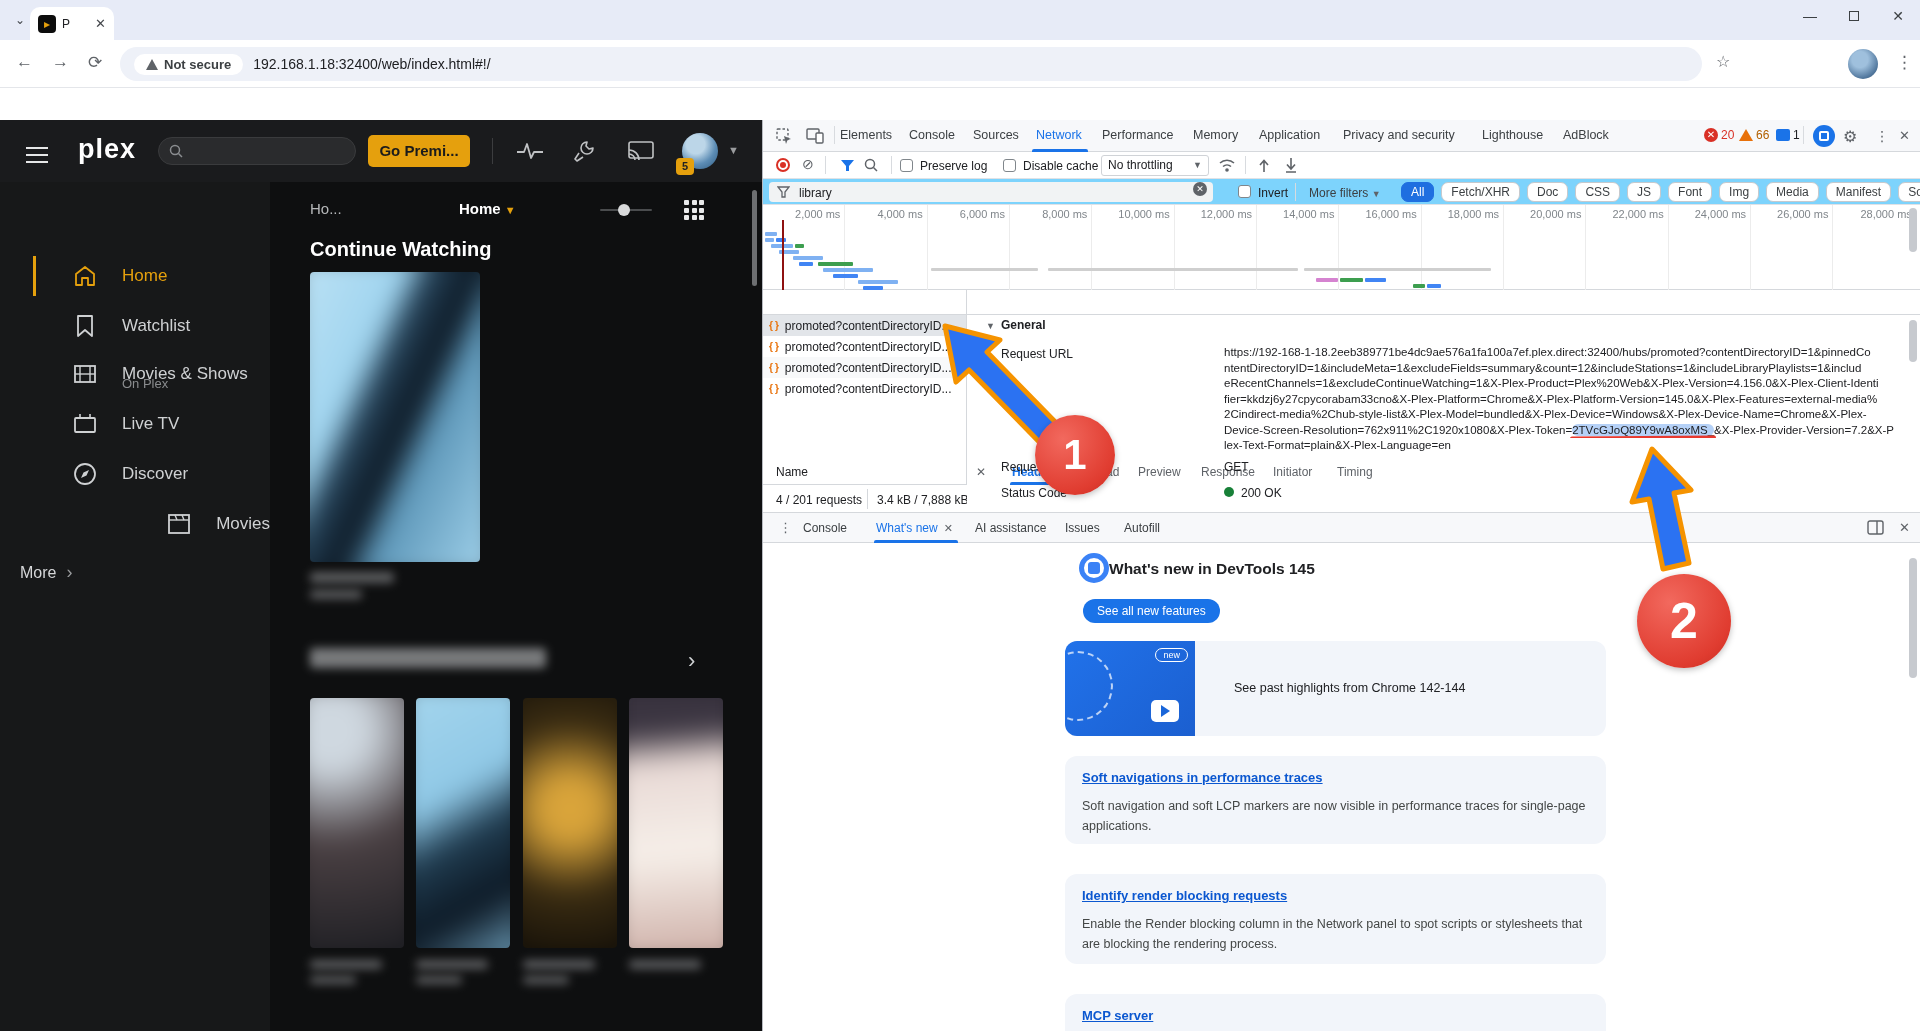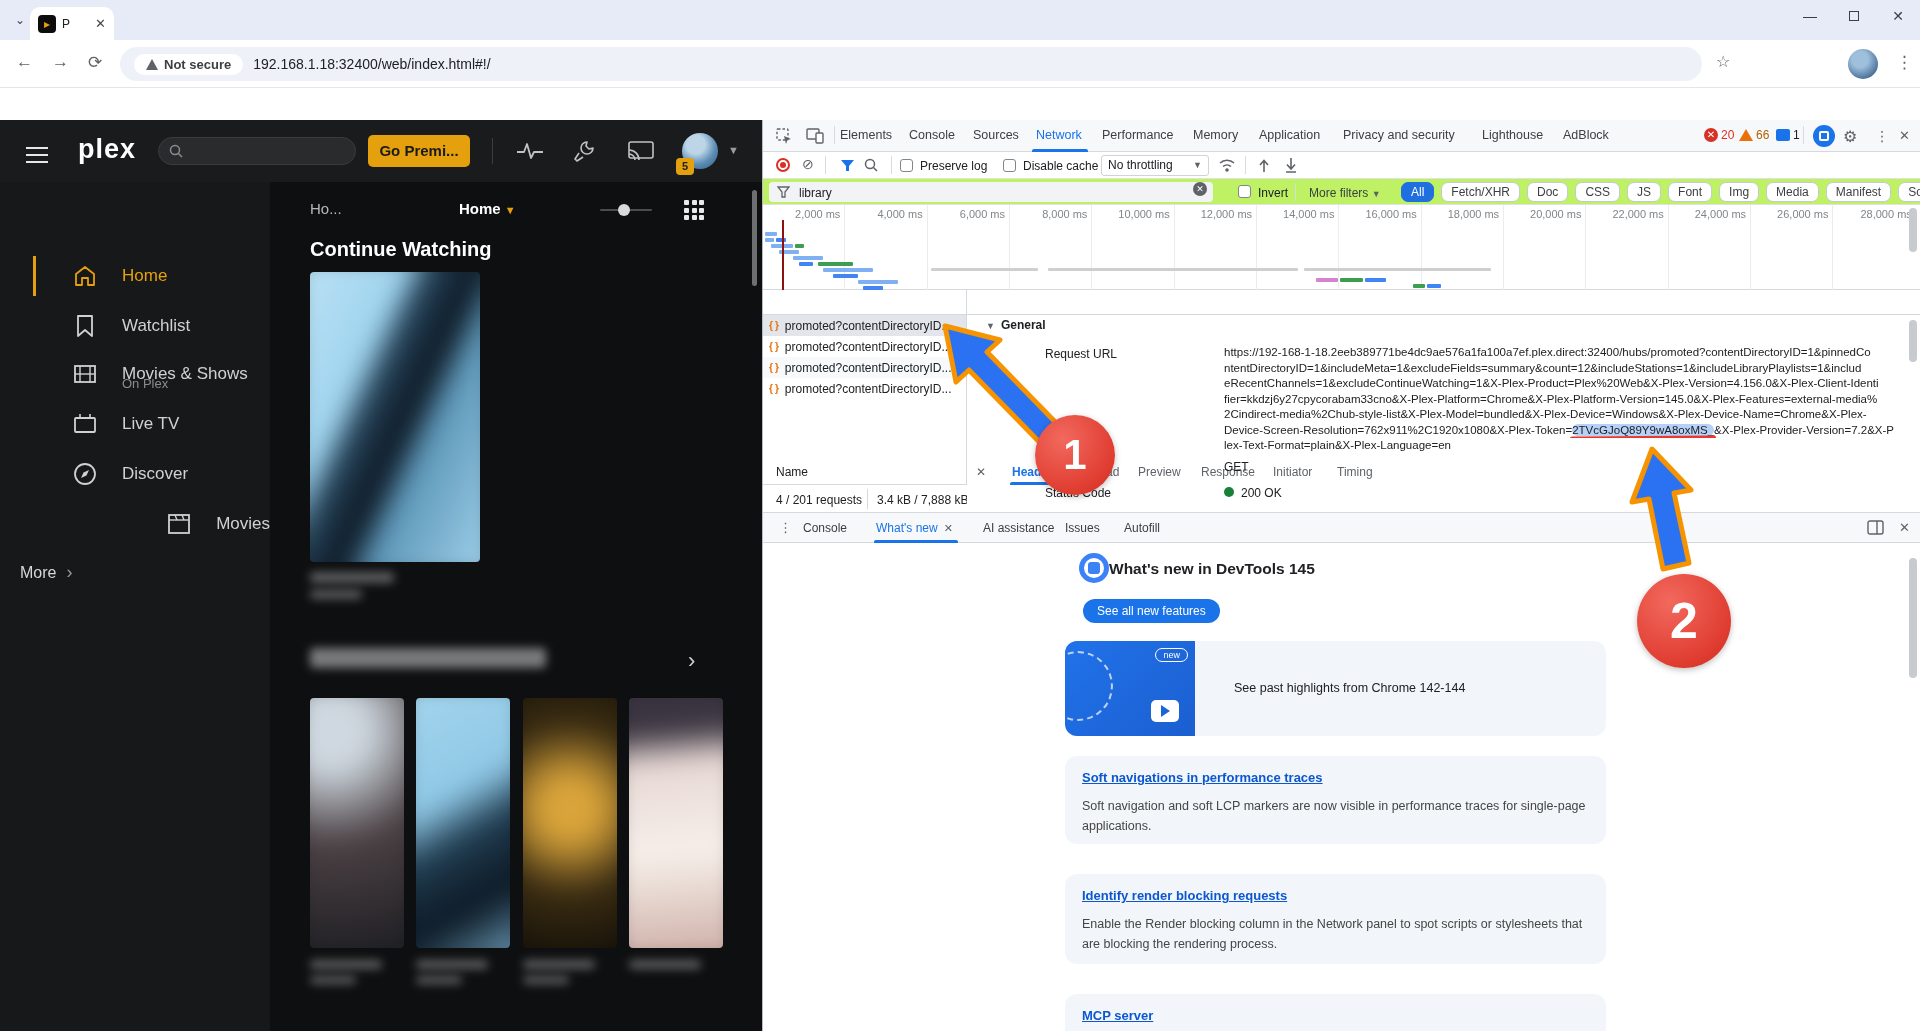--- a/index.html
+++ b/index.html
@@ -80,21 +80,21 @@
   .dt-toolbar { position:absolute; left:0; top:32px; width:1158px; height:27px; background:#fff; border-bottom:1px solid #e0e2e6; }
   .rec-btn { position:absolute; left:13px; top:6px; width:14px; height:14px; border:2px solid #d93025; border-radius:50%; }
   .rec-btn i { position:absolute; inset:2px; background:#d93025; border-radius:50%; display:block; }
   .tb-ico { position:absolute; top:4px; font-size:14px; color:#5f6368; }
   .vdiv { position:absolute; top:4px; width:1px; height:18px; background:#d8dbdf; }
   .cbox { position:absolute; top:7px; width:13px; height:13px; border:1px solid #80868b; border-radius:3px; background:#fff; }
   .tb-label { position:absolute; top:7px; font-size:12px; color:#202124; white-space:nowrap; }
   .throttle { position:absolute; left:338px; top:3px; width:108px; height:21px; border:1px solid #d0d3d7; border-radius:3px; background:#fff; font-size:12px; color:#202124; padding:2px 6px; }
   .throttle .car { float:right; color:#5f6368; font-size:9px; margin-top:2px; }
 
-  .dt-filter { position:absolute; left:0; top:59px; width:1158px; height:26px; background:#bef264; border-bottom:1px solid #e0e2e6; }
+  .dt-filter { position:absolute; left:0; top:59px; width:1158px; height:26px; background:#7dd3fc; border-bottom:1px solid #e0e2e6; }
   .filter-box { position:absolute; left:6px; top:3px; width:444px; height:20px; background:#f1f3f4; border-radius:4px; }
   .filter-x { position:absolute; left:430px; top:3px; width:14px; height:14px; border-radius:50%; background:#5f6368; color:#fff; font-size:9px; line-height:14px; text-align:center; }
   .chips { position:absolute; left:638px; top:3px; right:6px; display:flex; gap:7px; }
   .chip { height:20px; line-height:18px; padding:0 9px; border:1px solid #c6c9cd; border-radius:7px; font-size:12px; color:#3c4043; background:#fff; white-space:nowrap; }
   .chip.sel { background:#1f6fe0; border-color:#1f6fe0; color:#fff; }
 
   .dt-timeline { position:absolute; left:0; top:85px; width:1158px; height:85px; background:#fff; border-bottom:1px solid #d5d8dc; display:flex; }
   .tl-cell { width:82.35px; height:85px; border-right:1px solid #ececec; font-size:11px; color:#80868b; text-align:right; padding:3px 4px 0 0; flex:0 0 auto; }
   .tl-bar { position:absolute; height:4px; border-radius:1px; }
   .redline { position:absolute; left:19px; top:100px; width:2px; height:70px; background:#8e1111; }
@@ -106,21 +106,21 @@
   .det-tab.active { color:#1a73e8; font-weight:bold; }
   .req-row { position:absolute; left:0; width:203px; height:21px; display:flex; align-items:center; gap:6px; padding:0 6px; overflow:hidden; }
   .req-row span.nm { font-size:12px; color:#202124; white-space:nowrap; overflow:hidden; text-overflow:ellipsis; }
   .xhr-ico { color:#e8710a; font-weight:bold; font-size:10px; flex:0 0 auto; }
   .summary-bar { position:absolute; left:0; top:364px; width:204px; height:28px; border-top:1px solid #d5d8dc; background:#fff; overflow:hidden; }
   .summary-bar .t { position:absolute; top:8px; font-size:12px; color:#202124; white-space:nowrap; }
   .sumdiv { position:absolute; left:104px; top:4px; width:1px; height:20px; background:#d5d8dc; }
 
   .gen-row { position:absolute; left:223px; top:198px; font-size:12px; font-weight:bold; color:#202124; }
   .gen-row .dis { font-size:9px; color:#5f6368; margin-right:6px; font-weight:normal; }
-  .hdr-label { position:absolute; left:238px; font-size:12px; color:#202124; white-space:nowrap;margin-left:44px; }
+  .hdr-label { position:absolute; left:238px; font-size:12px; color:#202124; white-space:nowrap; }
   .url-block { position:absolute; left:461px; top:225px; width:696px; font-size:11.5px; color:#202124; line-height:15.5px; }
   .url-block div { white-space:nowrap; overflow:hidden; }
   .tok { background:#b5d1f7; position:relative;border-radius:6px; }
   .tok::after { content:""; position:absolute; left:-2px; right:-2px; bottom:-4px; height:4px; background:#e8392e; border-radius:2px; transform:rotate(-0.4deg); }
   .hdr-val { position:absolute; left:461px; font-size:12px; color:#202124; }
   .status-dot { display:inline-block; width:10px; height:10px; border-radius:50%; background:#188038; margin-right:7px; }
   .dt-scroll { position:absolute; width:8px; border-radius:4px; background:#c7cacf; }
 
   
   .drawer { position:absolute; left:0; top:392px; width:1158px; height:519px; background:#fff; border-top:1px solid #d5d8dc; }
@@ -524,21 +524,21 @@
     <span class="hdr-val" style="top:366px;"><span class="status-dot"></span><span>200 OK</span></span>
     <span class="dt-scroll" style="left:1146px; top:88px; height:44px;"></span>
     <span class="dt-scroll" style="left:1146px; top:200px; height:42px;"></span>
 
     <div class="drawer">
       <div class="drawer-tabs">
         <span class="abs icon-gray" style="left:16px; top:7px; font-size:13px;">⋮</span>
         <span class="dr-tab" style="left:40px;">Console</span>
         <span class="dr-tab active" style="left:113px;"><span>What's new</span><span class="dr-close">✕</span></span>
         <span class="dt-underline" style="left:111px; top:27px; width:84px;"></span>
-        <span class="dr-tab" style="left:220px;">AI assistance</span>
+        <span class="dr-tab" style="left:212px;">AI assistance</span>
         <span class="dr-tab" style="left:302px;">Issues</span>
         <span class="dr-tab" style="left:361px;">Autofill</span>
         <svg class="abs" style="left:1104px; top:7px;" width="17" height="15" viewBox="0 0 17 15">
             <rect x="1" y="1" width="15" height="13" rx="2" fill="none" stroke="#5f6368" stroke-width="1.4"></rect>
             <line x1="10" y1="1" x2="10" y2="14" stroke="#5f6368" stroke-width="1.4"></line>
           </svg>
         <span class="abs icon-gray" style="left:1136px; top:7px; font-size:13px;">✕</span>
       </div>
 
       <div class="wn-logo">

